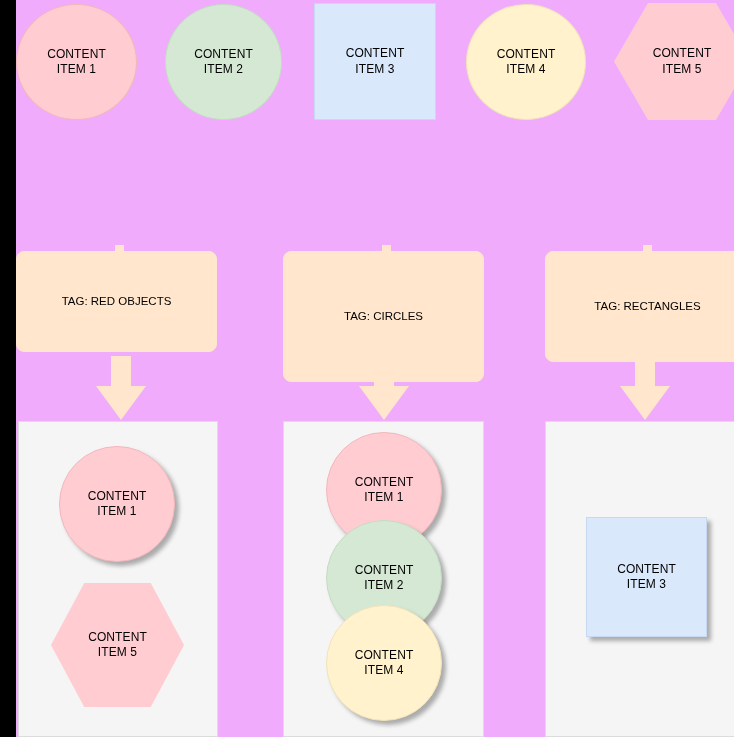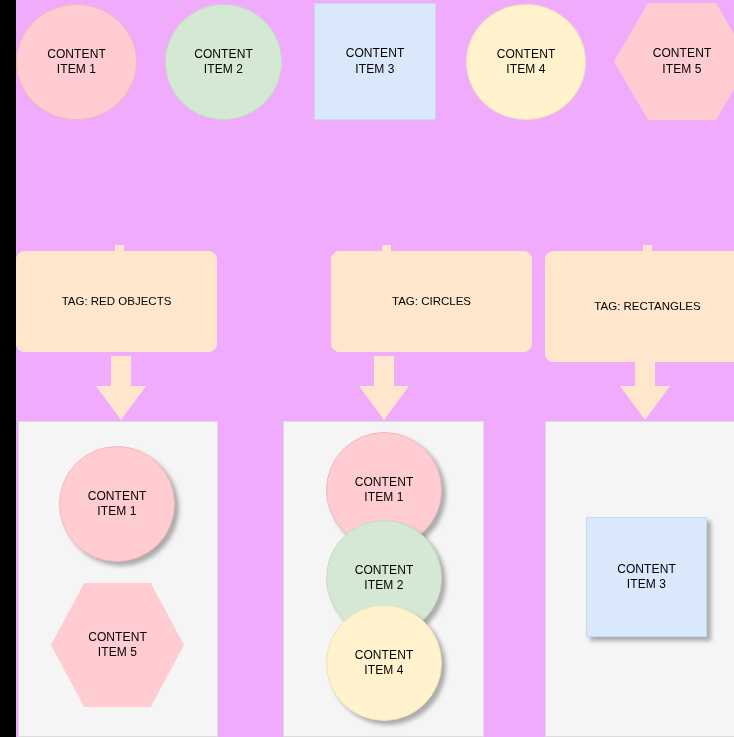--- a/index.html
+++ b/index.html
@@ -89,21 +89,21 @@
 ITEM 3</span></div>
       <div class="node shape-circle" style="left: 450px; top: 4px; width: 120px; height: 116px; background: rgb(255, 242, 204); border: 1px solid rgb(240, 227, 186);"><span class="src-label">CONTENT
 ITEM 4</span></div>
       <div class="node shape-hex" style="left: 598px; top: 3px; width: 136px; height: 117px; background: rgb(255, 204, 209);"><span class="src-label">CONTENT
 ITEM 5</span></div>
     </div>
   <div id="layer-tags">
       <div class="tag-notch" style="left: 99px; top: 245px; background: rgb(255, 230, 204);"></div>
       <div class="node tag-box" style="left: 0px; top: 251px; width: 201px; height: 101px; background: rgb(255, 230, 204); border: 1px solid rgb(255, 230, 204);"><span>TAG: RED OBJECTS</span></div>
       <div class="tag-notch" style="left: 366px; top: 245px; background: rgb(255, 230, 204);"></div>
-      <div class="node tag-box" style="left: 267px; top: 251px; width: 201px; height: 101px; background: rgb(255, 230, 204); border: 1px solid rgb(255, 230, 204); margin-left: 48px;"><span>TAG: CIRCLES</span></div>
+      <div class="node tag-box" style="left: 267px; top: 251px; width: 201px; height: 131px; background: rgb(255, 230, 204); border: 1px solid rgb(255, 230, 204);"><span>TAG: CIRCLES</span></div>
       <div class="tag-notch" style="left: 627px; top: 245px; background: rgb(255, 230, 204);"></div>
       <div class="node tag-box" style="left: 529px; top: 251px; width: 205px; height: 111px; background: rgb(255, 230, 204); border: 1px solid rgb(255, 230, 204);"><span>TAG: RECTANGLES</span></div>
     </div>
   <div id="layer-arrows">
       <svg class="arrow-svg" width="50" height="64" style="left: 80px; top: 356px;">
         <polygon points="15,0 35,0 35,30.08 50,30.08 25,64 0,30.08 15,30.08" fill="#FFE6CC"></polygon>
       </svg>
       <svg class="arrow-svg" width="50" height="64" style="left: 343px; top: 356px;">
         <polygon points="15,0 35,0 35,30.08 50,30.08 25,64 0,30.08 15,30.08" fill="#FFE6CC"></polygon>
       </svg>

